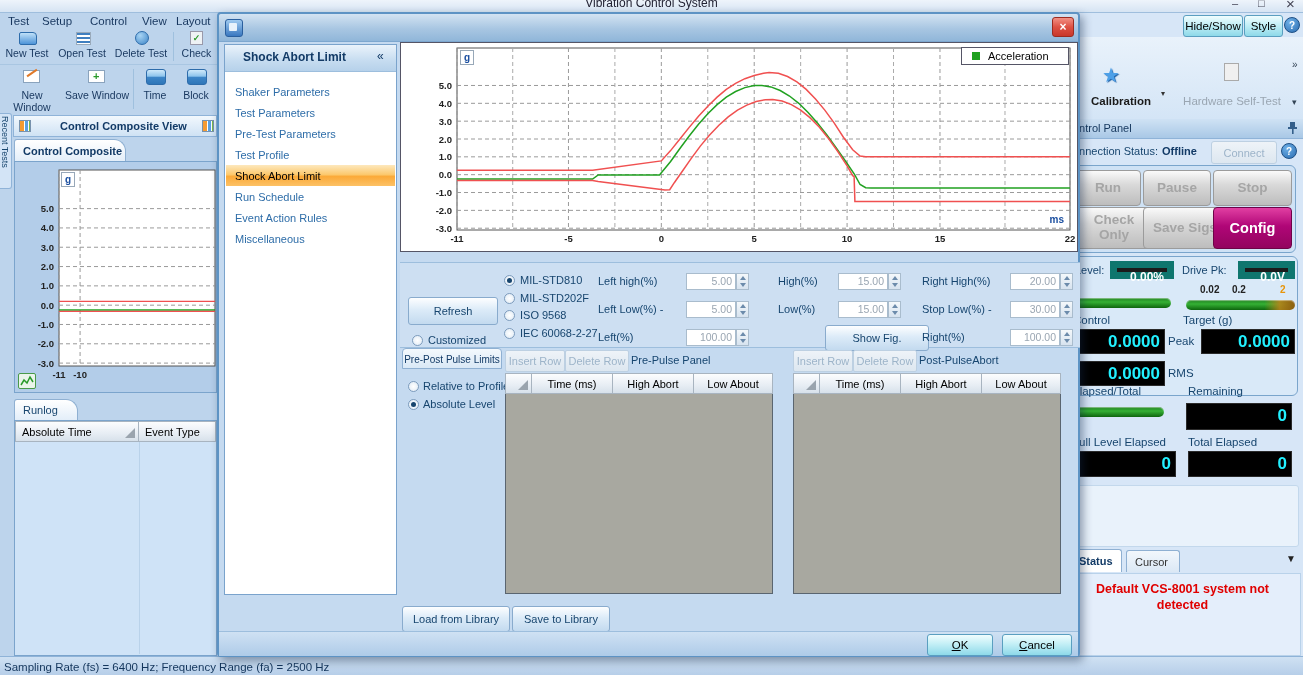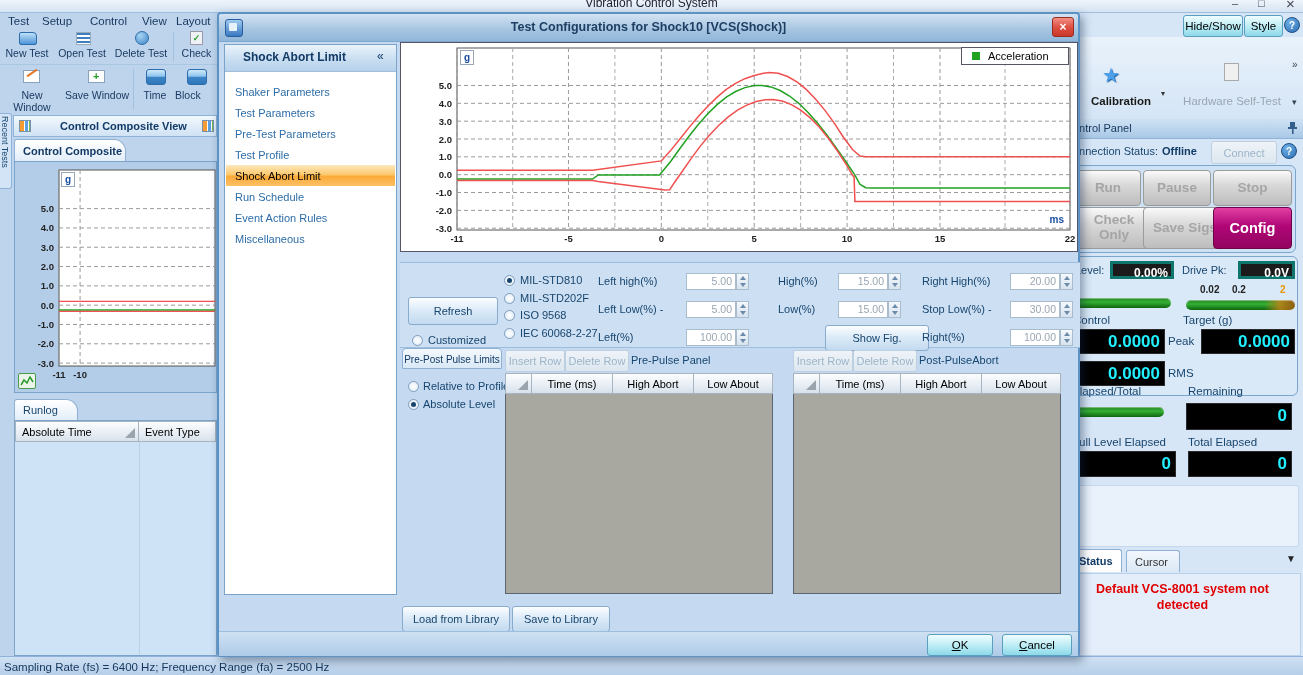--- a/index.html
+++ b/index.html
@@ -10,21 +10,21 @@
   .btn{position:absolute;border:1px solid #89abcd;border-radius:3px;background:linear-gradient(#fdfeff,#dcebf8 45%,#c3daef);
        color:#17456e;font-size:11px;display:flex;align-items:center;justify-content:center;cursor:default;}
   .btn.cyan{background:linear-gradient(#f0fdfe,#c3eff6 45%,#8ed9e9);border-color:#5a9fc0;color:#000;}
   .btn.dis{background:linear-gradient(#eef3f8,#dde7f0);border-color:#bdd0e2;color:#9db4c9;}
   .btn.gray3d{background:linear-gradient(#fafafa,#d9d9d9 40%,#bdbdbd);border:1px solid #9b9b9b;border-radius:4px;
        color:#a5a5a5;font-weight:bold;font-size:13.5px;text-align:center;line-height:1.1;}
   .btn.config{background:linear-gradient(#e13fa2,#b00677 45%,#93045f);color:#fff;font-weight:bold;font-size:14.5px;border:1px solid #6d0347;border-radius:4px;}
   
   .lcd{position:absolute;background:#000;border:1px solid #2a2a2a;color:#22f0ff;font-weight:bold;text-align:right;
        font-size:17px;line-height:1.4;padding-right:4px;box-sizing:border-box;}
-  .lcdw{position:absolute;background:#1b1b1b;border:3px solid #0f766e;color:#fff;font-weight:bold;text-align:right;font-size:12px;line-height:1.5;padding-right:3px;box-sizing:border-box;}
+  .lcdw{position:absolute;background:#1b1b1b;border:7px solid #0f766e;color:#fff;font-weight:bold;text-align:right;font-size:12px;line-height:1.5;padding-right:3px;box-sizing:border-box;}
   
   .radio{position:absolute;width:11px;height:11px;border-radius:50%;border:1px solid #7d9cbd;background:radial-gradient(#ffffff,#dde9f4);box-sizing:border-box;}
   .radio.sel::after{content:"";position:absolute;left:2px;top:2px;width:5px;height:5px;border-radius:50%;background:#17456e;}
   .rlabel{position:absolute;color:#17456e;font-size:11px;white-space:nowrap;}
   
   .numin{position:absolute;background:#fff;border:1px solid #a9bccd;color:#9aa6b2;font-size:10.5px;text-align:right;
          line-height:1.5;padding-right:3px;box-sizing:border-box;}
   .spin{position:absolute;width:13px;border:1px solid #a9bccd;background:linear-gradient(#f4f8fb,#d7e3ef);box-sizing:border-box;
         display:flex;flex-direction:column;align-items:center;justify-content:space-around;}
   .spin i{display:block;width:0;height:0;border-left:3px solid transparent;border-right:3px solid transparent;}
@@ -112,21 +112,21 @@
       <span class="abs" style="left:29px;top:2px;color:#2a9a2a;font-size:11px;font-weight:bold;">+</span>
       <span class="abs txt" style="left:0;top:21px;width:66px;text-align:center;font-size:10.5px;">Save Window</span>
     </div>
     <div class="sep-v" style="left:133px;top:4px;height:40px;"></div>
     <div class="abs" style="left:137px;top:3px;width:36px;height:46px;">
       <span class="bluetile" style="left:9px;top:1px;width:18px;height:14px;"></span>
       <span class="abs txt" style="left:0;top:21px;width:36px;text-align:center;font-size:10.5px;">Time</span>
     </div>
     <div class="abs" style="left:175px;top:3px;width:42px;height:46px;">
       <span class="bluetile" style="left:12px;top:1px;width:18px;height:14px;"></span>
-      <span class="abs txt" style="left:0;top:21px;width:42px;font-size:10.5px;">Block</span>
+      <span class="abs txt" style="left:0;top:21px;width:42px;text-align:center;font-size:10.5px;">Block</span>
     </div>
   </div>
 
   <div class="abs" style="left:0;top:113px;width:12px;height:76px;background:#d3e4f6;border:1px solid #8fb3d8;border-left:none;border-radius:0 3px 3px 0;overflow:hidden;box-sizing:border-box;">
     <span style="writing-mode:vertical-rl;font-size:9px;color:#17456e;margin-top:2px;margin-left:0px;white-space:nowrap;">Recent Tests</span>
   </div>
 
   <div class="abs" style="left:13px;top:115px;width:204px;height:22px;background:linear-gradient(#f2f8fd,#cfe2f4);border:1px solid #8fb3d8;box-sizing:border-box;">
     <span class="gridicon" style="left:5px;top:4px;"></span>
     <span class="abs" style="left:24px;top:4px;font-size:11px;font-weight:bold;color:#123a66;white-space:nowrap;margin-left:22px;">Control Composite View</span>
@@ -270,21 +270,20 @@
     <div class="abs" style="left:2px;top:560px;width:237px;height:83px;background:#e4eefb;border:1px solid #b9d2ea;box-sizing:border-box;">
       <div style="margin:8px 14px 0 14px;text-align:center;color:#e00000;font-weight:bold;font-size:12.5px;line-height:1.25;">Default VCS-8001 system not detected</div>
     </div>
   </div>
 
   <div id="dialog">
     <div id="dlg-title">
       <span class="abs" style="left:6px;top:5px;width:16px;height:16px;border-radius:3px;background:linear-gradient(#9fcaf0,#3a78c0);border:1px solid #2a5f9e;">
         <span style="position:absolute;left:3px;top:3px;width:8px;height:8px;background:#e8f2fb;border-radius:1px;"></span>
       </span>
-      <span class="abs" style="left:0;top:6px;width:859px;text-align:center;font-size:12.5px;font-weight:bold;color:#1d3f63;">Test Configurations for Shock10 [VCS(Shock)]</span>
       <div class="abs" style="left:833px;top:3px;width:22px;height:20px;background:linear-gradient(#f29084,#dd5144 50%,#c8372a);border:1px solid #9c2b20;border-radius:3px;color:#fff;font-weight:bold;font-size:12px;text-align:center;line-height:19px;box-sizing:border-box;">
         <span>×</span>
       </div>
     </div>
 
     <div class="abs" style="left:5px;top:30px;width:173px;height:551px;background:#fff;border:1px solid #7aa3cc;box-sizing:border-box;">
       <div class="abs" style="left:0;top:0;width:171px;height:26px;background:linear-gradient(#eaf3fb,#c6dcf0 60%,#b6d1ea);border-bottom:1px solid #9dbedd;">
         <span style="position:absolute;left:18px;top:5px;font-size:12px;font-weight:bold;color:#123a66;">Shock Abort Limit</span>
         <span style="position:absolute;left:152px;top:4px;font-size:12px;color:#123a66;">«</span>
       </div>

